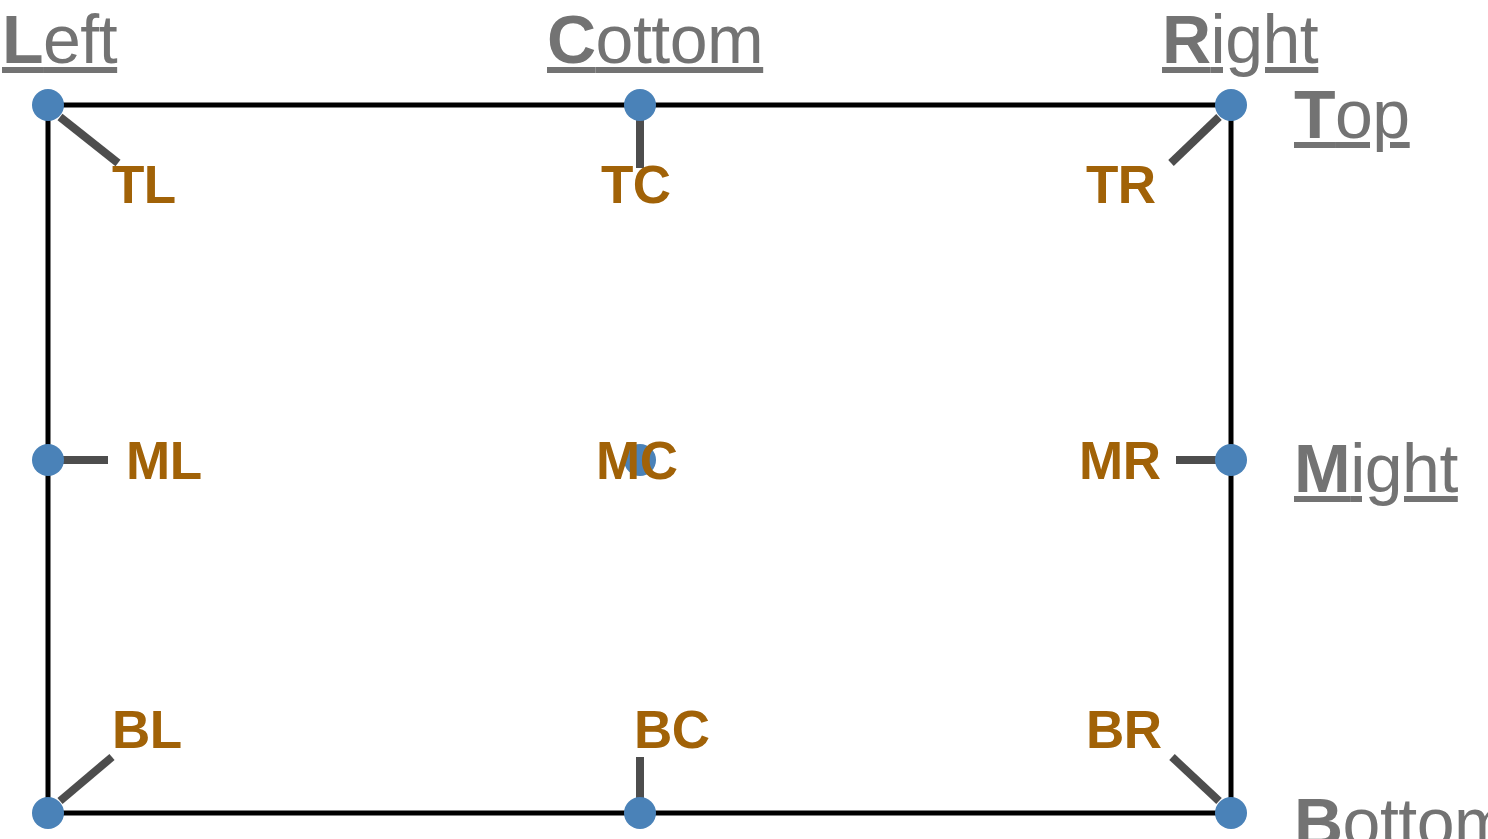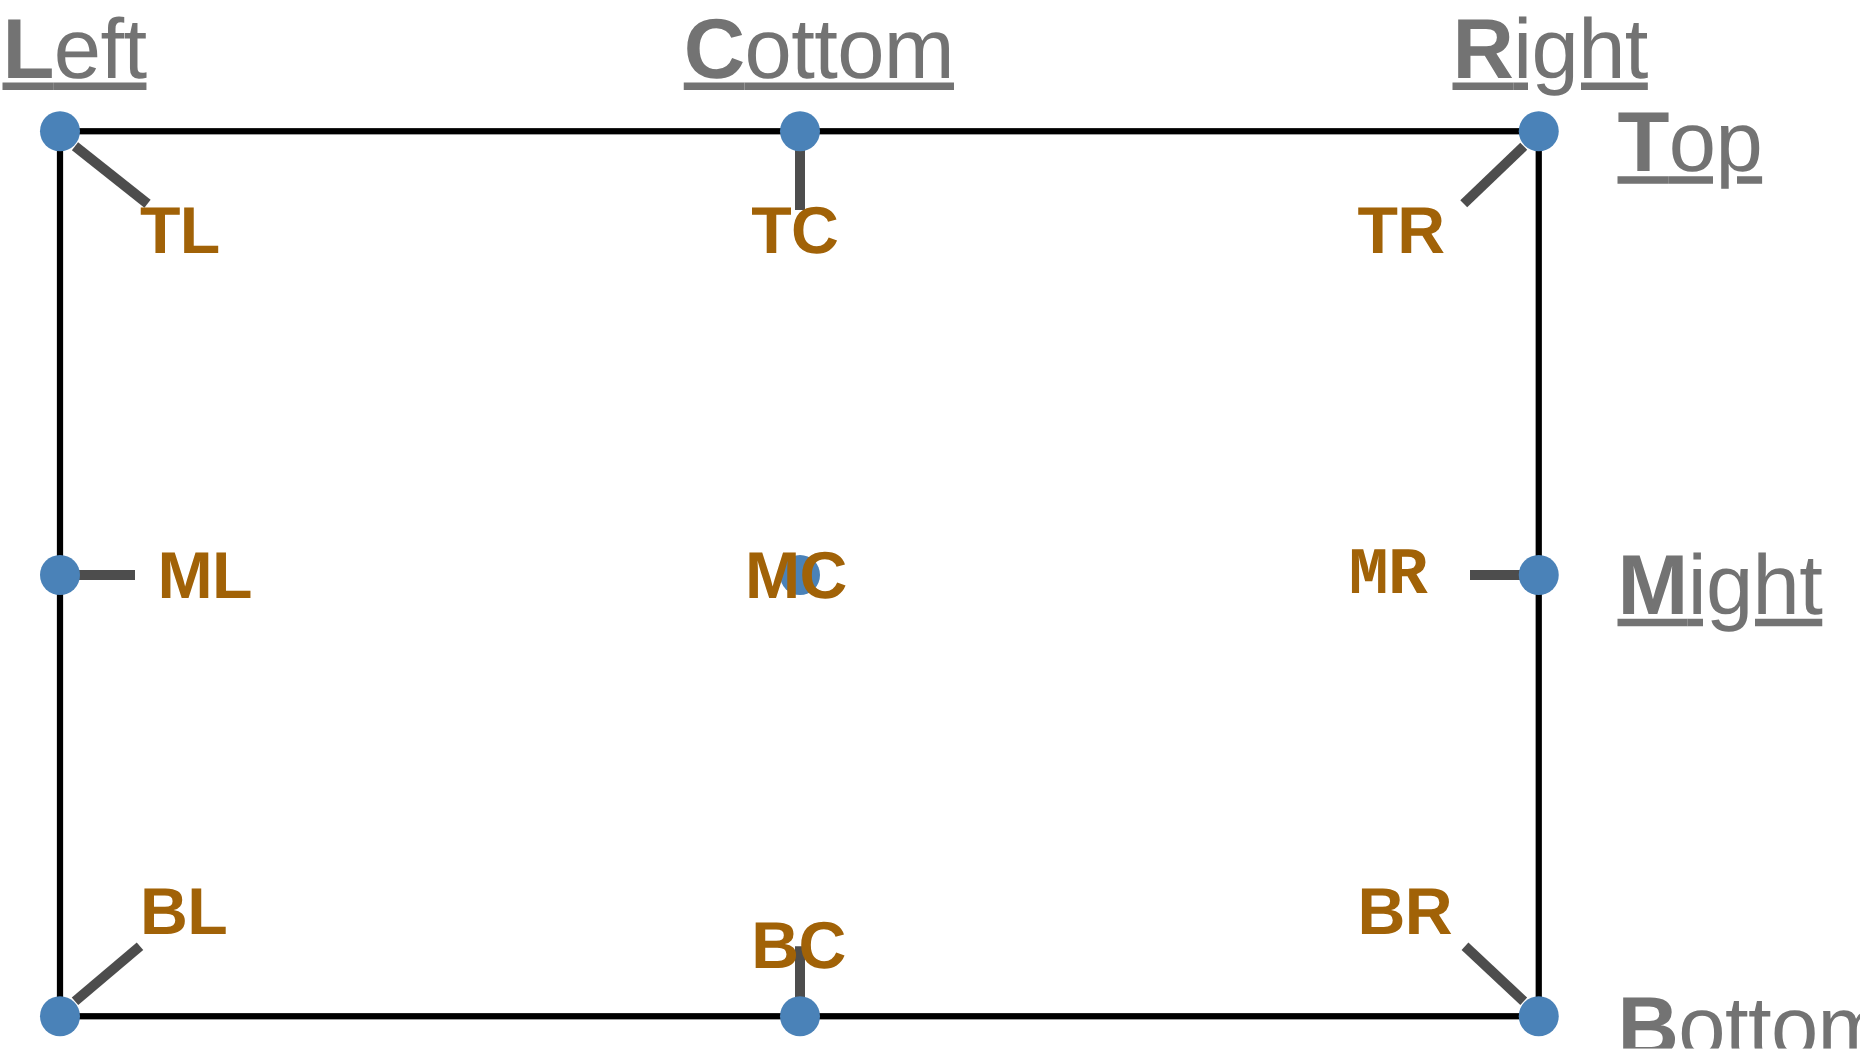--- a/index.html
+++ b/index.html
@@ -89,19 +89,19 @@
       <div class="edge-label" style="left: 1294px; top: 80px;"><span class="lead">T</span><span class="rest">op</span></div>
       <div class="edge-label" style="left: 1294px; top: 434px;"><span class="lead">M</span><span class="rest">ight</span></div>
       <div class="edge-label" style="left: 1294px; top: 788px;"><span class="lead">B</span><span class="rest">ottom</span></div>
     </div>
   <div id="anchor-label-layer">
       <div class="anchor-label" style="left: 112px; top: 158px;">TL</div>
       <div class="anchor-label" style="left: 601px; top: 158px; text-align: center;">TC</div>
       <div class="anchor-label" style="left: 1086px; top: 158px;">TR</div>
       <div class="anchor-label" style="left: 126px; top: 434px;">ML</div>
       <div class="anchor-label" style="left: 596px; top: 434px; text-align: center;">MC</div>
-      <div class="anchor-label" style="left: 1079px; top: 434px; font-family: Liberation Mono, monospace;">MR</div>
+      <div class="anchor-label" style="left: 1079px; top: 434px;">MR</div>
       <div class="anchor-label" style="left: 112px; top: 703px;">BL</div>
-      <div class="anchor-label" style="left: 601px; top: 703px; margin-top: 27px;">BC</div>
+      <div class="anchor-label" style="left: 634px; top: 703px;">BC</div>
       <div class="anchor-label" style="left: 1086px; top: 703px;">BR</div>
     </div>
 
 </div>
 
 </body></html>

